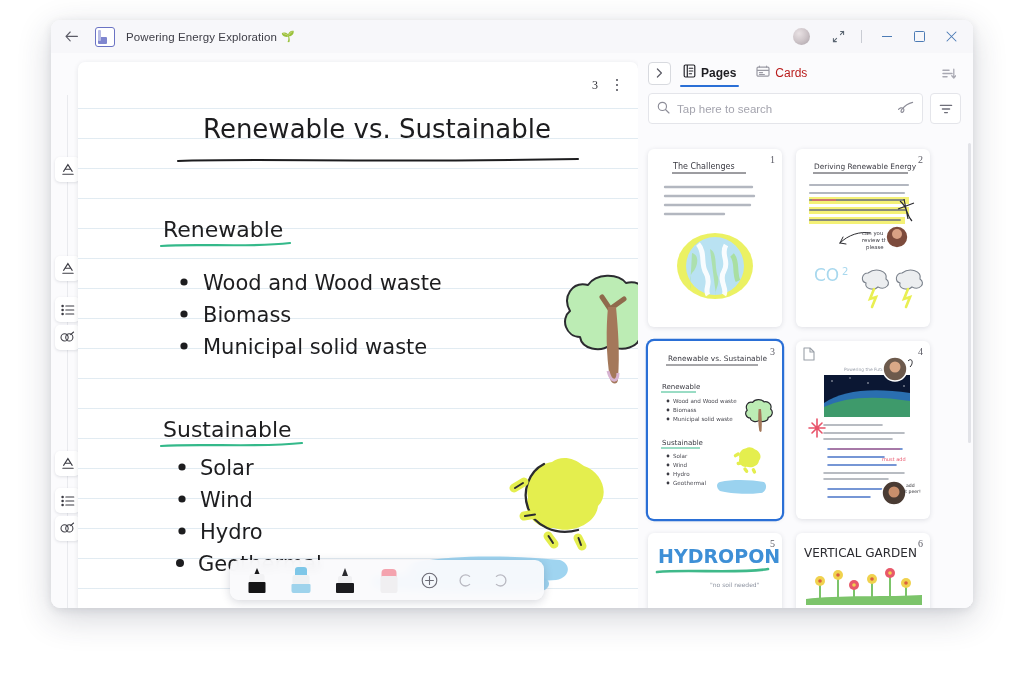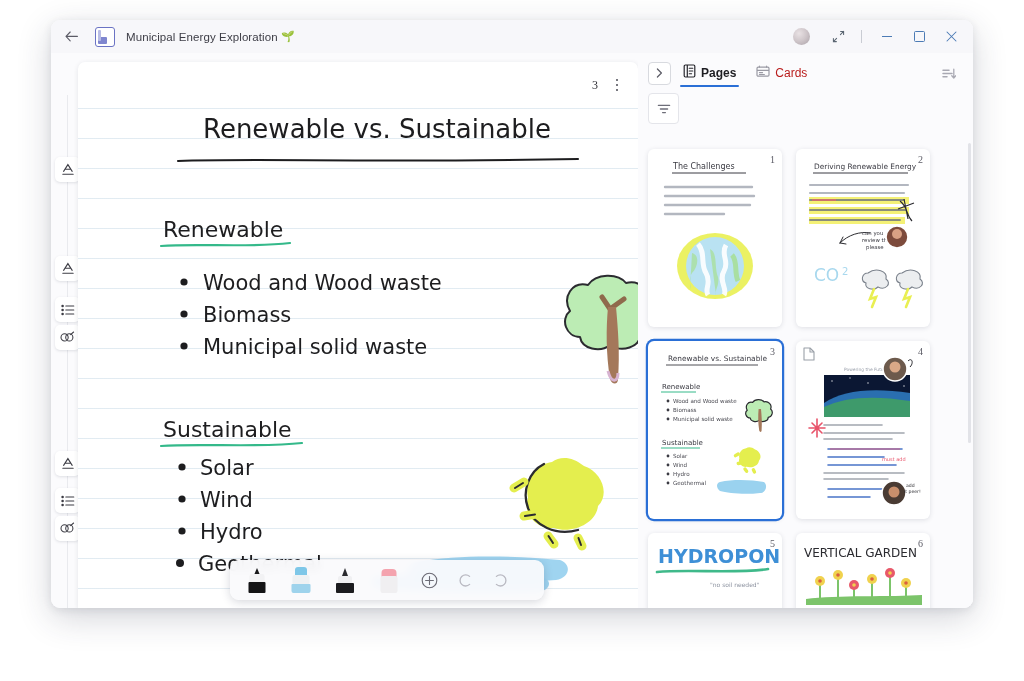--- a/index.html
+++ b/index.html
@@ -155,21 +155,21 @@
  <div class="window">
 
   <div class="titlebar">
     <div class="tb-back">
       <svg width="13" height="11" viewBox="0 0 13 11">
             <path d="M5.2 1 1 5.4l4.2 4.4M1.3 5.4H12.4" stroke="#5b5b66" stroke-width="1.1" fill="none" stroke-linecap="round" stroke-linejoin="round"></path>
           </svg>
     </div>
     <div class="tb-appicon"></div>
     <div class="tb-title">
-      <span>Municipal Energy Exploration</span>
+      <span>Powering Energy Exploration</span>
       <span class="tb-emoji">🌱</span>
     </div>
     <div class="tb-right">
       <div class="tb-avatar"></div>
       <div class="tb-ico">
         <svg width="13" height="13" viewBox="0 0 13 13">
               <path d="M4.6 8.4 1.4 11.6M1.4 8.6v3h3M8.4 4.6 11.6 1.4M11.6 4.4v-3h-3" stroke="#5b6672" stroke-width="1.05" fill="none" stroke-linecap="round"></path>
             </svg>
       </div>
       <div class="tb-sep"></div>
@@ -382,20 +382,34 @@
 
         <div class="sortico">
           <svg width="14" height="13" viewBox="0 0 14 13">
                 <path d="M1 3.2h6M1 6.5h9M1 9.8h4" stroke="#a9a9b3" stroke-width="1.5" stroke-linecap="round"></path>
                 <path d="M11.8 2.2v8.6M9.8 8.8l2 2.2 2-2.2" stroke="#a9a9b3" stroke-width="1.3" fill="none" stroke-linecap="round" stroke-linejoin="round"></path>
               </svg>
         </div>
       </div>
 
       <div class="searchrow">
+        <div class="searchbox">
+          <span>
+            <svg width="13" height="13" viewBox="0 0 13 13">
+                  <circle cx="5.4" cy="5.4" r="4.1" stroke="#8d8d98" stroke-width="1.15" fill="none"></circle>
+                  <path d="M8.5 8.5 12 12" stroke="#8d8d98" stroke-width="1.15" stroke-linecap="round"></path>
+                </svg>
+          </span>
+          <span class="ph">Tap here to search</span>
+          <span class="inkico">
+            <svg width="16" height="13" viewBox="0 0 16 13">
+                  <path d="M14.6 1.4C11 2.2 6.6 5 4 8.2c-1 1.3-1.4 2.6-.4 3.1 1.2.6 2.6-1.2 2.2-3-.3-1.4-1.6-1.8-3-1.4-1 .3-1.8.9-2.3 1.5" stroke="#8d8d98" stroke-width="1.15" fill="none" stroke-linecap="round"></path>
+                </svg>
+          </span>
+        </div>
         <div class="filterbtn">
           <svg width="14" height="12" viewBox="0 0 14 12">
                 <path d="M1.4 2.4h11.2M3.4 6h7.2M5.6 9.6h2.8" stroke="#6e6e79" stroke-width="1.3" stroke-linecap="round"></path>
               </svg>
         </div>
       </div>
 
       <div class="thumbs">
 
         <div class="trow">

